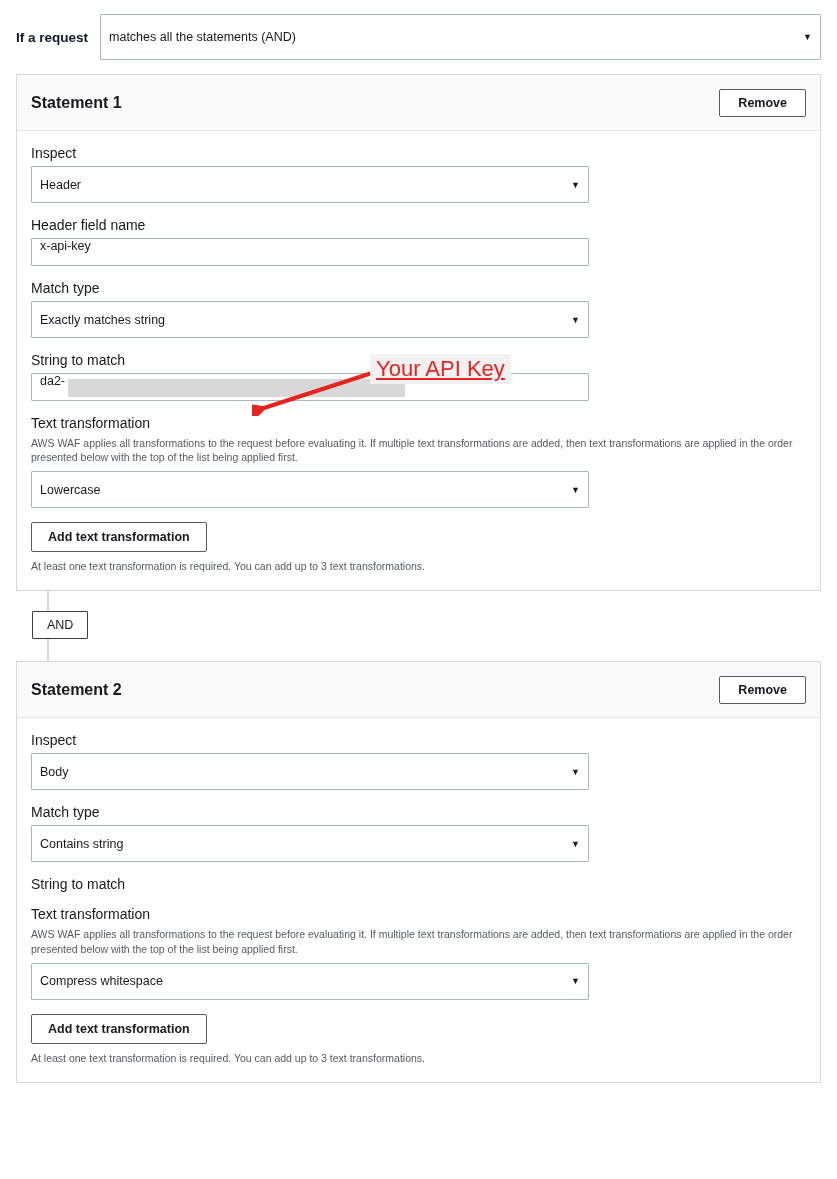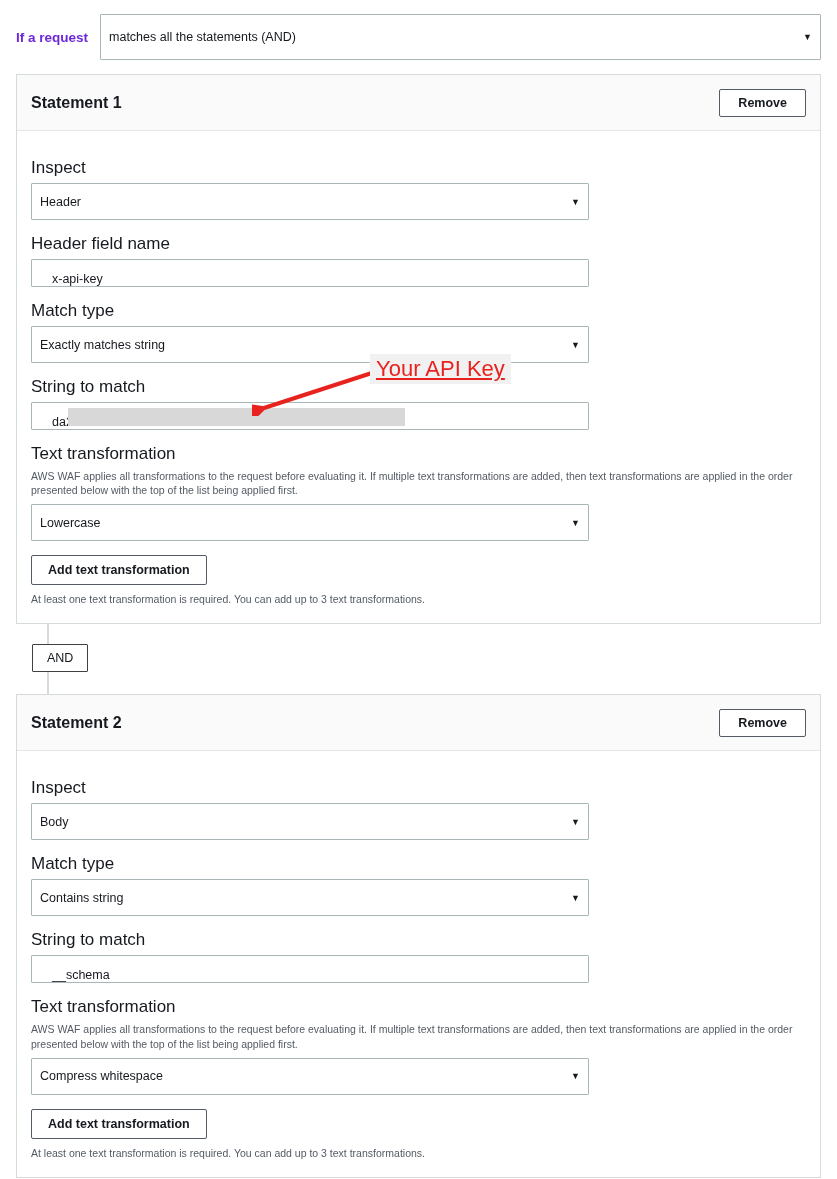--- a/index.html
+++ b/index.html
@@ -24,21 +24,21 @@
   
   .top-row {
     display: flex;
     align-items: center;
     gap: 12px;
     margin-bottom: 14px;
   }
   .top-label {
     font-weight: bold;
     font-size: 13.5px;
-    color: #6d28d9;
+    color: #0f172a;
     white-space: nowrap;
   }
   .select {
     position: relative;
     background: #ffffff;
     border: 1px solid #aab7b8;
     height: 37px;
     display: flex;
     align-items: center;
     padding: 0 26px 0 8px;
@@ -87,40 +87,39 @@
     border-radius: 2px;
     cursor: pointer;
     font-family: "Liberation Sans", sans-serif;
     margin-left: 17px;
   }
   .card-body {
     padding: 14px 14px 18px 14px;
   }
   .field { margin-bottom: 14px; }
   .field-label {
-    font-size: 17px;
+    font-size: 14px;
     color: #16191f;
     margin-bottom: 5px;
-    margin-top: 13px;
   }
   .field-desc {
     font-size: 10.5px;
     color: #545b64;
     line-height: 1.35;
     margin-top: 2px;
     margin-bottom: 7px;
     max-width: 880px;
   }
   .input {
     background: #ffffff;
     border: 1px solid #aab7b8;
     height: 28px;
     display: flex;
-    align-items: flex-end;
-    padding: 0 20px;
+    align-items: flex-start;
+    padding: 0 8px;
     font-size: 12.5px;
     color: #16191f;
     border-radius: 1px;
   }
   .w-narrow { width: 558px; }
   .add-btn {
     background: #ffffff;
     border: 1px solid #545b64;
     color: #16191f;
     font-size: 12.5px;
@@ -282,23 +281,20 @@
       <div class="field">
         <div class="field-label">Match type</div>
         <div class="select w-narrow">
           <span>Contains string</span>
           <span class="caret">▼</span>
         </div>
       </div>
 
       <div class="field">
         <div class="field-label">String to match</div>
-        <div class="input w-narrow">
-          <span>__schema</span>
-        </div>
       </div>
 
       <div class="field">
         <div class="field-label">Text transformation</div>
         <div class="field-desc">AWS WAF applies all transformations to the request before evaluating it. If multiple text transformations are added, then text transformations are applied in the order presented below with the top of the list being applied first.</div>
         <div class="select w-narrow">
           <span>Compress whitespace</span>
           <span class="caret">▼</span>
         </div>
       </div>

